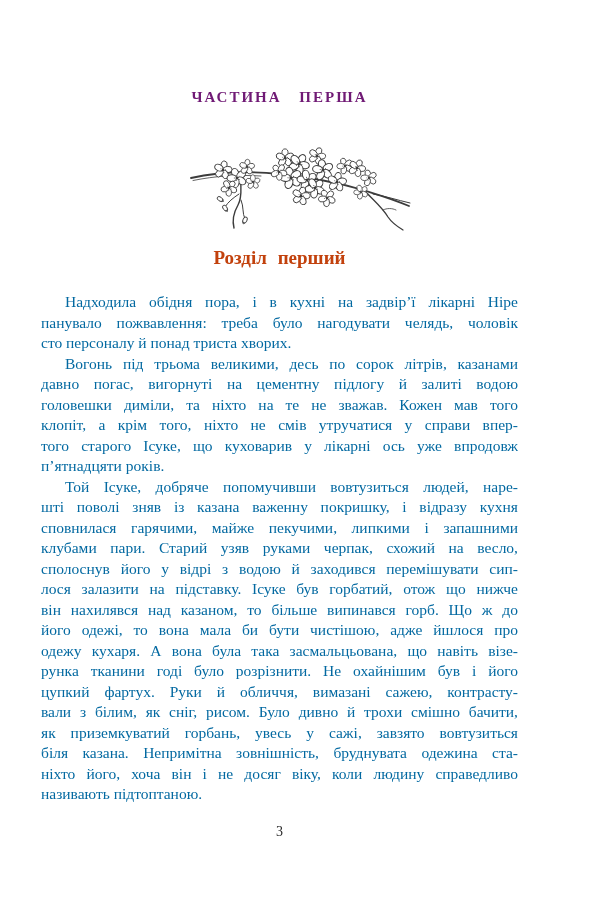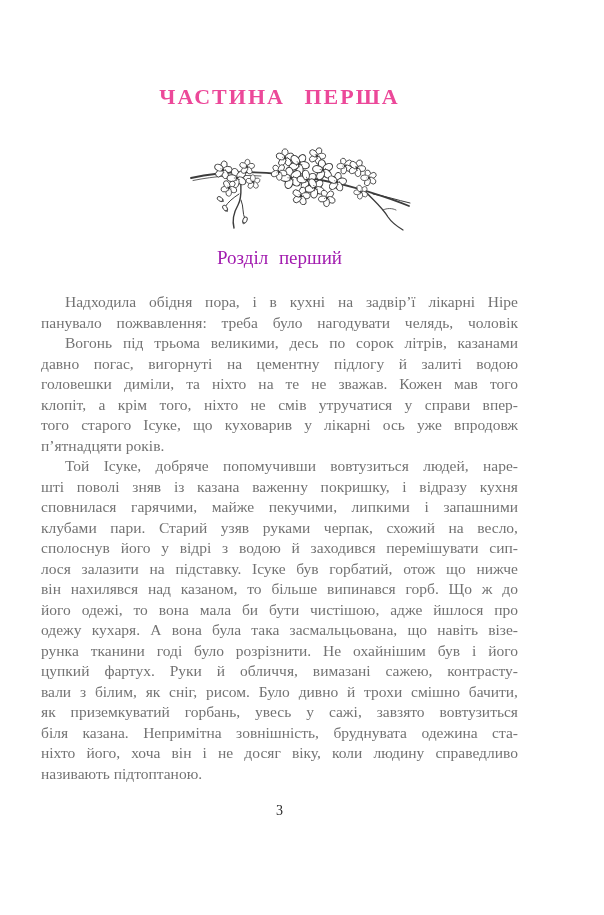--- a/index.html
+++ b/index.html
@@ -17,49 +17,49 @@
     overflow: hidden;
     box-sizing: border-box;
     padding-left: 41px;
     padding-right: 86px;
   }
   .column { width: 477px; }
 
   .part-title {
     margin: 84px 0 0 0;
     text-align: center;
-    font-size: 22px;
+    font-size: 15px;
     line-height: 26px;
     font-weight: bold;
     letter-spacing: 2px;
     word-spacing: 12px;
-    color: #ec4899;
+    color: #701a75;
   }
 
   .illustration {
     margin-top: 28px;
     margin-left: 146px;
     width: 226px;
     height: 97px;
   }
 
   .chapter-title {
     margin: 12px 0 0 0;
     text-align: center;
     font-size: 19px;
     line-height: 22px;
-    font-weight: normal;
+    font-weight: bold;
     word-spacing: 6px;
-    color: #a21caf;
+    color: #c2410c;
   }
 
   .body-text {
     margin-top: 23px;
     font-size: 15.5px;
-    color: #737373;
+    color: #0369a1;
   }
   .paragraph { margin: 0; }
   .line {
     line-height: 20.5px;
     text-align: justify;
     text-align-last: justify;
     white-space: normal;
   }
   .line.last { text-align-last: left; }
   .line.first { padding-left: 24px; }
@@ -140,20 +140,21 @@
         <use href="#fl5" transform="translate(174,54) rotate(50) scale(0.8)"></use>
       </svg>
     </div>
 
     <h2 class="chapter-title">Розділ перший</h2>
 
     <div class="body-text" id="body-text">
         <div class="paragraph">
           <div class="line first">Надходила обідня пора, і в кухні на задвір’ї лікарні Ніре</div>
           <div class="line">панувало пожвавлення: треба було нагодувати челядь, чоловік</div>
+          <div class="line last">сто персоналу й понад триста хворих.</div>
         </div>
         <div class="paragraph">
           <div class="line first">Вогонь під трьома великими, десь по сорок літрів, казанами</div>
           <div class="line">давно погас, вигорнуті на цементну підлогу й залиті водою</div>
           <div class="line">головешки диміли, та ніхто на те не зважав. Кожен мав того</div>
           <div class="line">клопіт, а крім того, ніхто не смів утручатися у справи впер-</div>
           <div class="line">того старого Ісуке, що куховарив у лікарні ось уже впродовж</div>
           <div class="line last">п’ятнадцяти років.</div>
         </div>
         <div class="paragraph">

